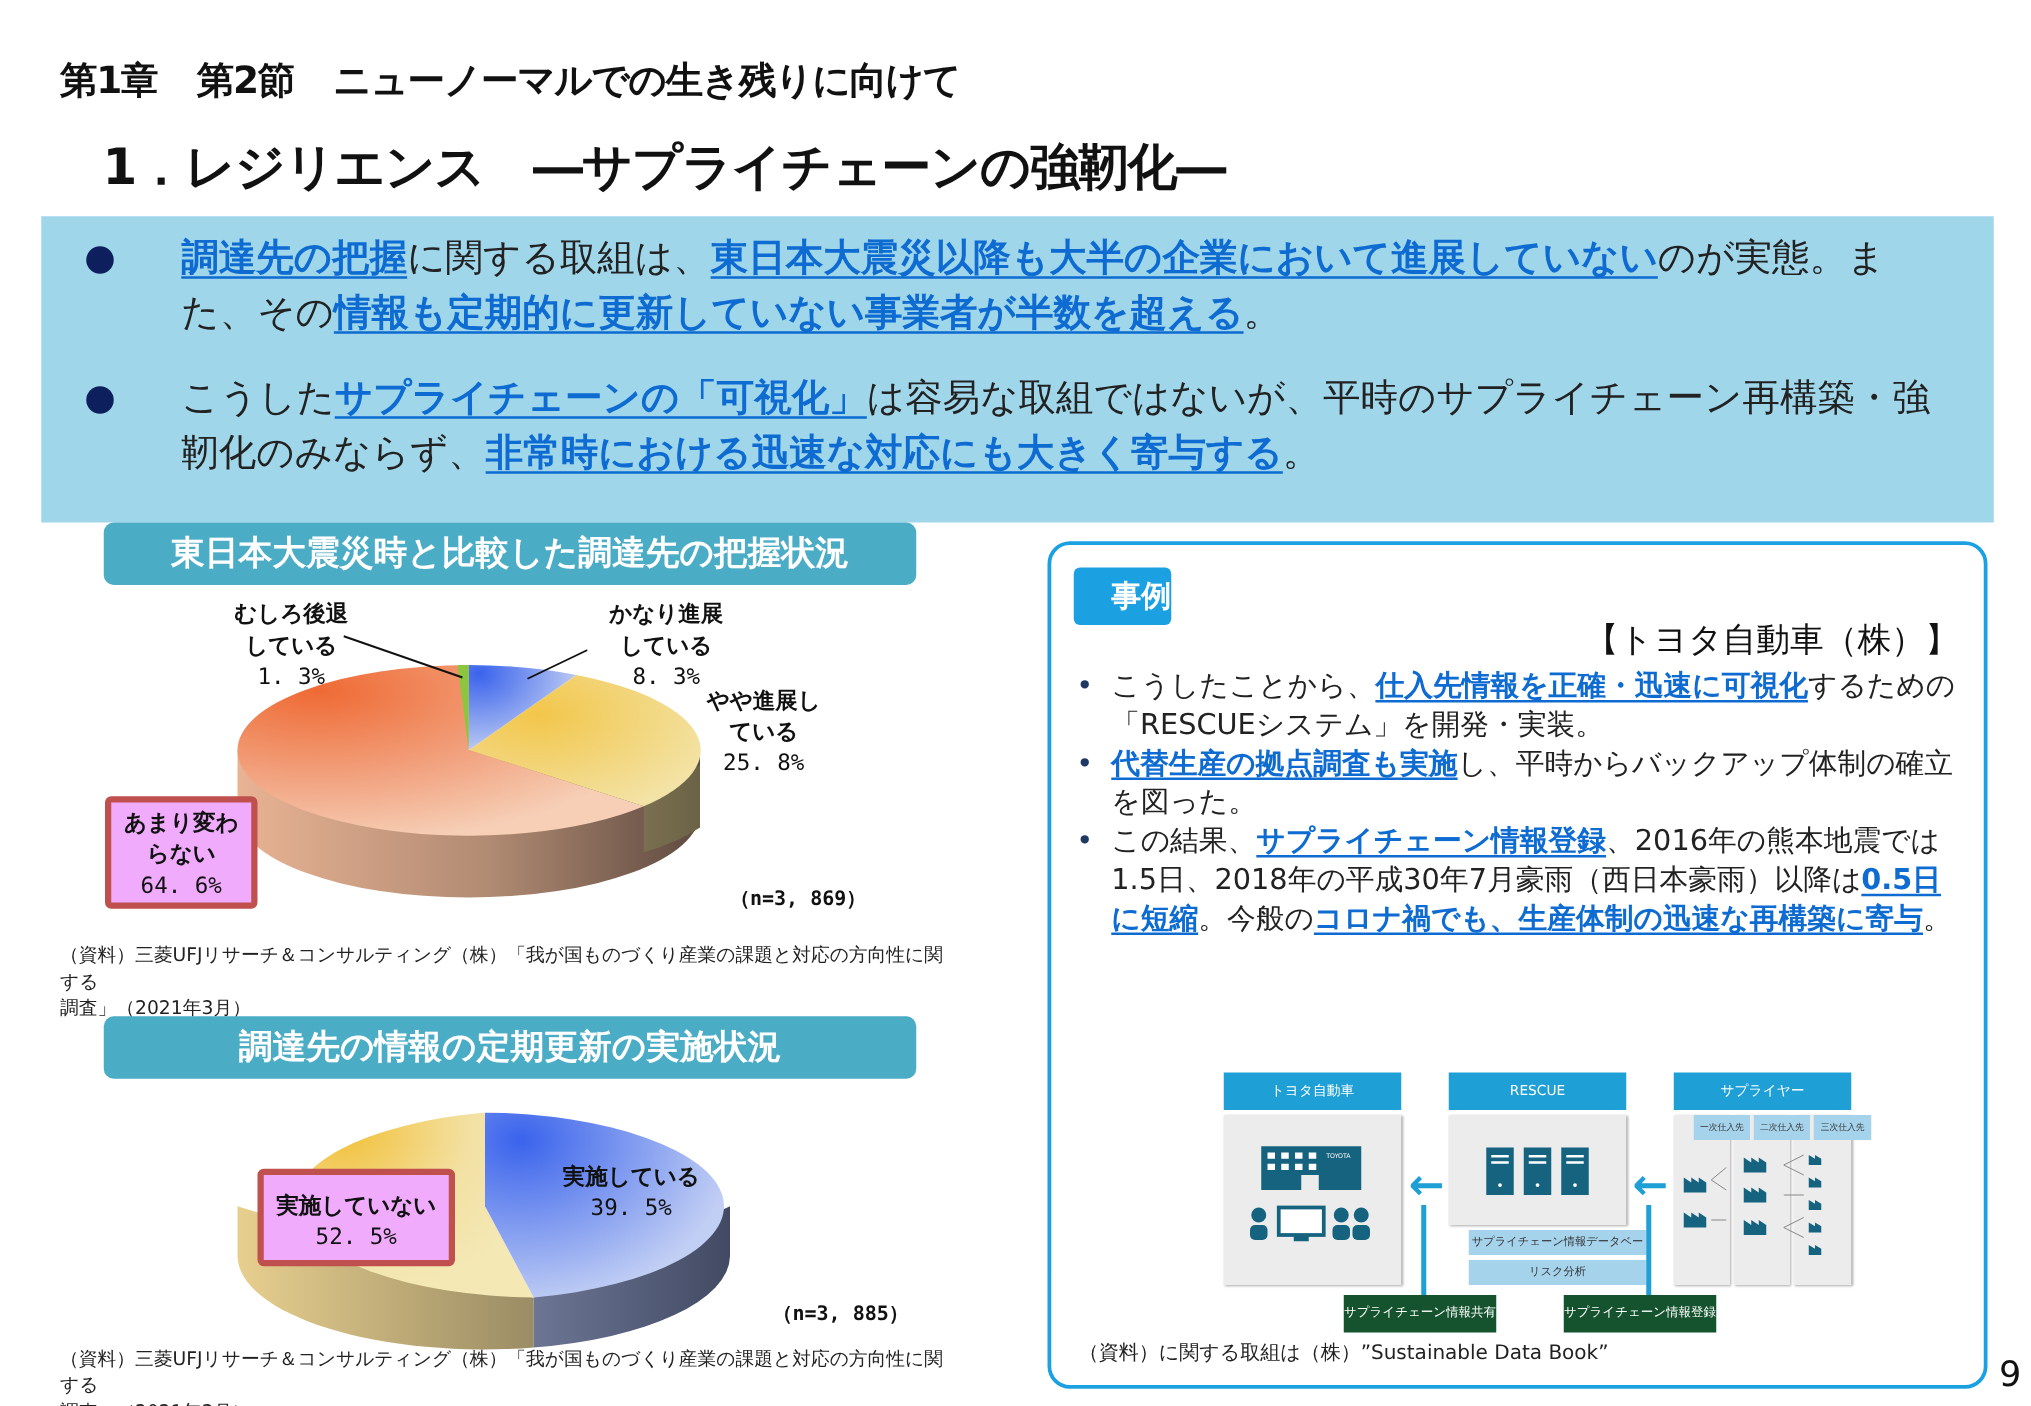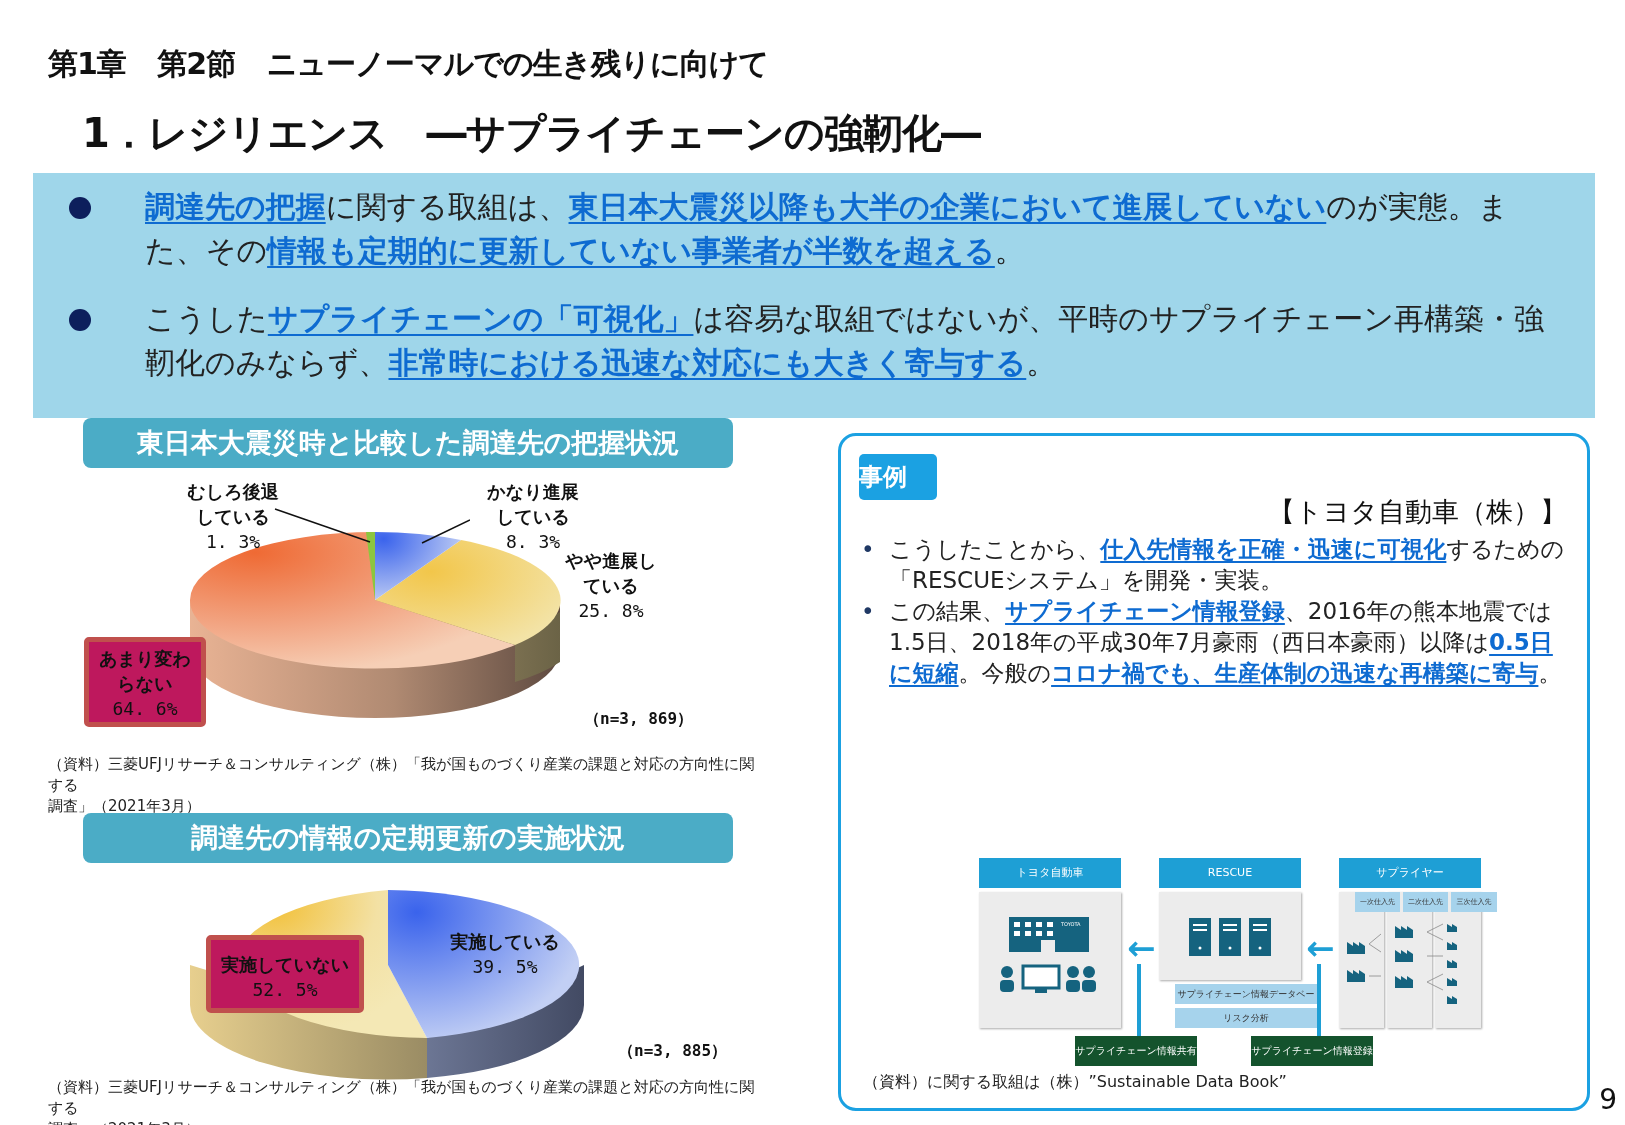--- a/index.html
+++ b/index.html
@@ -13,26 +13,26 @@
   .summary { position: absolute; left: 33px; top: 173px; width: 1562px; height: 245px; background: #9fd6ea; }
   .bullet { position: absolute; left: 36px; font-size: 30px; line-height: 44px; color: #222; width: 1480px; }
   .bullet .dot { position: absolute; left: 0; top: 12px; width: 22px; height: 22px; border-radius: 50%; background: #0d1f5c; }
   .bullet .txt { margin-left: 76px; display: block; }
   .hl { color: #0e6bd1; font-weight: bold; text-decoration: underline; text-decoration-thickness: 2px; text-underline-offset: 5px; }
 
   .chart-head { position: absolute; left: 83px; width: 650px; height: 50px; background: #4bacc6; border-radius: 8px; color: #fff; font-size: 27px; font-weight: bold; text-align: center; line-height: 50px; }
 
   .pie-label { position: absolute; font-size: 18px; font-weight: bold; text-align: center; line-height: 25px; color: #111; }
   .pie-label .pct { font-weight: normal; font-family: "DejaVu Sans Mono", "Liberation Mono", monospace; }
-  .red-box { position: absolute; border: 5px solid #c0504d; border-radius: 5px; background: #be185d; padding-left: 44px; }
+  .red-box { position: absolute; border: 5px solid #c0504d; border-radius: 5px; background: #f0abfc; padding-left: 44px; }
   .nlabel { position: absolute; font-size: 16px; font-weight: bold; font-family: "DejaVu Sans Mono", "Liberation Mono", monospace; }
   .source { position: absolute; left: 48px; font-size: 15px; line-height: 21px; color: #222; width: 720px; }
 
   .case-box { position: absolute; left: 838px; top: 433px; width: 752px; height: 678px; border: 3px solid #1ba1e2; border-radius: 18px; background: #fff; }
-  .case-tag { position: absolute; left: 18px; top: 18px; width: 78px; height: 46px; background: #1ba1e2; color: #fff; font-size: 24px; font-weight: bold; text-align: left; line-height: 46px; border-radius: 5px; }
+  .case-tag { position: absolute; left: 18px; top: 18px; width: 78px; height: 46px; background: #1ba1e2; color: #fff; font-size: 24px; font-weight: bold; text-align: right; line-height: 46px; border-radius: 5px; }
   .case-title { position: absolute; left: 118px; top: 20px; font-size: 27px; font-weight: bold; color: #111; letter-spacing: -0.5px; }
   .case-company { position: absolute; right: 20px; top: 58px; font-size: 27px; color: #111; text-align: center; }
   .case-list { position: absolute; left: 18px; top: 98px; width: 710px; font-size: 23px; line-height: 31px; color: #222; }
   .case-list .item { position: relative; padding-left: 30px; }
   .case-list .item::before { content: "•"; position: absolute; left: 2px; top: 0; color: #1f3864; }
   .case-list .hl { text-underline-offset: 4px; }
 
   .diagram { position: absolute; left: 138px; top: 422px; width: 510px; height: 210px; }
   .dg-head { position: absolute; height: 30px; background: #1e9fd5; color: #fff; font-size: 11px; text-align: center; line-height: 30px; }
   .dg-panel { position: absolute; background: #ececec; box-shadow: 1px 1px 2px #aaa; }
@@ -170,20 +170,21 @@
 <div class="source" style="top:1077px;">
   <div>（資料）三菱UFJリサーチ＆コンサルティング（株）「我が国ものづくり産業の課題と対応の方向性に関する</div>
   <div>調査」（2021年3月）</div>
 </div>
 
 <div class="case-box">
   <div class="case-tag">事例</div>
   <div class="case-company">【トヨタ自動車（株）】</div>
   <div class="case-list">
     <div class="item" id="ci1"><span>こうしたことから、</span><span class="hl">仕入先情報を正確・迅速に可視化</span><span>するための「RESCUEシステム」を開発・実装。</span></div>
+    <div class="item" id="ci2"><span class="hl">代替生産の拠点調査も実施</span><span>し、平時からバックアップ体制の確立を図った。</span></div>
     <div class="item" id="ci3"><span>この結果、</span><span class="hl">サプライチェーン情報登録</span><span>、2016年の熊本地震では1.5日、2018年の平成30年7月豪雨（西日本豪雨）以降は</span><span class="hl">0.5日に短縮</span><span>。今般の</span><span class="hl">コロナ禍でも、生産体制の迅速な再構築に寄与</span><span>。</span></div>
   </div>
 
   <div class="diagram">
 
     <div class="dg-head" style="left:0;top:0;width:142px;">トヨタ自動車</div>
     <div class="dg-panel" style="left:0;top:34px;width:142px;height:136px;">
       <svg width="142" height="136">
         <rect x="30" y="25" width="80" height="35" fill="#15637f"></rect>
         <rect x="62" y="48" width="14" height="12" fill="#ececec"></rect>

